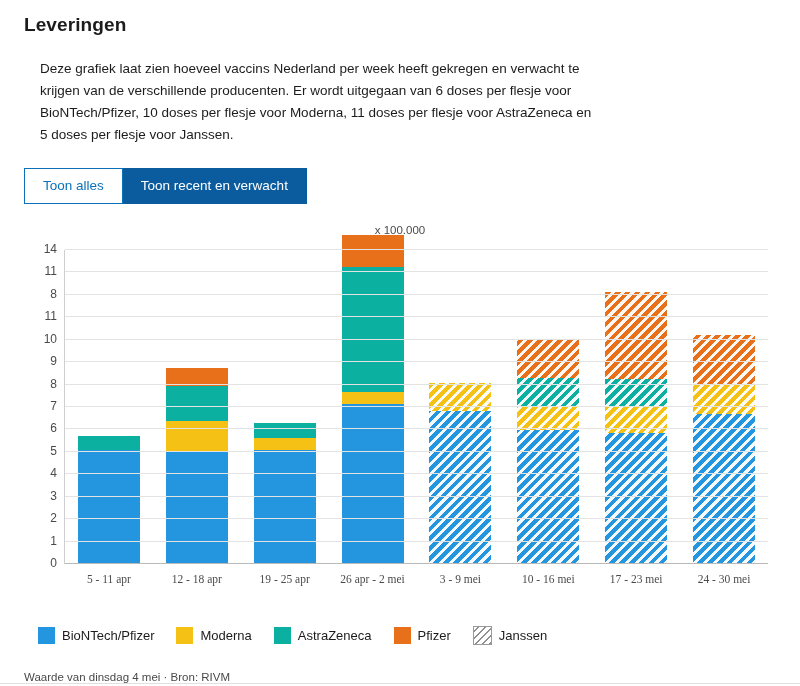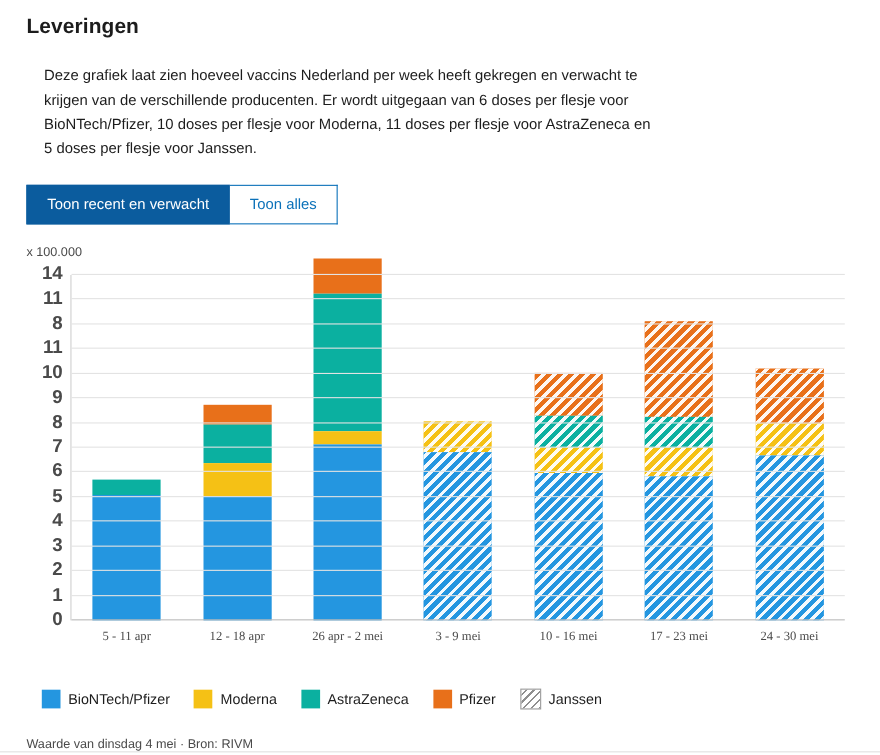--- a/index.html
+++ b/index.html
@@ -54,20 +54,21 @@
     border-color: #0b5c9e;
     color: #ffffff;
   }
   .toggle-btn + .toggle-btn {
     border-left: none;
   }
   .axis-unit {
     font-size: 11.5px;
     color: #4a4a4a;
     margin-top: 20px;
+    text-align: center;
   }
 
   
   .chart-wrap {
     position: relative;
     margin-top: 6px;
     width: 752px;
     height: 350px;
   }
   .plot {
@@ -86,24 +87,23 @@
     background: #e3e3e3;
   }
   .gridline.zero {
     background: #b9b9b9;
   }
   .ytick {
     position: absolute;
     right: 100%;
     margin-right: 8px;
     transform: translateY(-50%);
-    font-size: 17px;
+    font-size: 12px;
     color: #4a4a4a;
     white-space: nowrap;
-    font-weight: bold;
   }
   .bars {
     position: absolute;
     left: 0;
     right: 0;
     bottom: 0;
     top: 0;
     display: flex;
     align-items: flex-end;
     justify-content: space-around;
@@ -192,22 +192,22 @@
 </head>
 <body>
 
 <div class="page">
 
   <h1 class="title">Leveringen</h1>
 
   <p class="intro">Deze grafiek laat zien hoeveel vaccins Nederland per week heeft gekregen en verwacht te krijgen van de verschillende producenten. Er wordt uitgegaan van 6 doses per flesje voor BioNTech/Pfizer, 10 doses per flesje voor Moderna, 11 doses per flesje voor AstraZeneca en 5 doses per flesje voor Janssen.</p>
 
   <div class="toggle-row">
+    <button class="toggle-btn">Toon alles</button>
     <button class="toggle-btn active">Toon recent en verwacht</button>
-    <button class="toggle-btn">Toon alles</button>
   </div>
 
   <div class="axis-unit">x 100.000</div>
 
   <div class="chart-wrap">
     <div class="plot" id="plot">
       <div class="bars" id="bars">
           <div class="bar-col">
             <div class="bar-stack">
               <div class="seg" style="height: 114.514px; background-color: rgb(36, 150, 224);"></div>
@@ -219,20 +219,28 @@
             <div class="bar-stack">
               <div class="seg" style="height: 113.321px; background-color: rgb(36, 150, 224);"></div>
               <div class="seg" style="height: 29.8214px; background-color: rgb(245, 193, 21);"></div>
               <div class="seg" style="height: 34.5929px; background-color: rgb(11, 176, 160);"></div>
               <div class="seg" style="height: 17.8929px; background-color: rgb(232, 112, 26);"></div>
             </div>
             <span class="xtick">12 - 18 apr</span>
           </div>
           <div class="bar-col">
             <div class="bar-stack">
+              <div class="seg" style="height: 114.514px; background-color: rgb(36, 150, 224);"></div>
+              <div class="seg" style="height: 11.9286px; background-color: rgb(245, 193, 21);"></div>
+              <div class="seg" style="height: 14.3143px; background-color: rgb(11, 176, 160);"></div>
+            </div>
+            <span class="xtick">19 - 25 apr</span>
+          </div>
+          <div class="bar-col">
+            <div class="bar-stack">
               <div class="seg" style="height: 159.843px; background-color: rgb(36, 150, 224);"></div>
               <div class="seg" style="height: 11.9286px; background-color: rgb(245, 193, 21);"></div>
               <div class="seg" style="height: 125.25px; background-color: rgb(11, 176, 160);"></div>
               <div class="seg" style="height: 32.2071px; background-color: rgb(232, 112, 26);"></div>
             </div>
             <span class="xtick">26 apr - 2 mei</span>
           </div>
           <div class="bar-col">
             <div class="bar-stack">
               <div class="seg expected" style="height: 152.686px; background-color: rgb(36, 150, 224);"></div>

